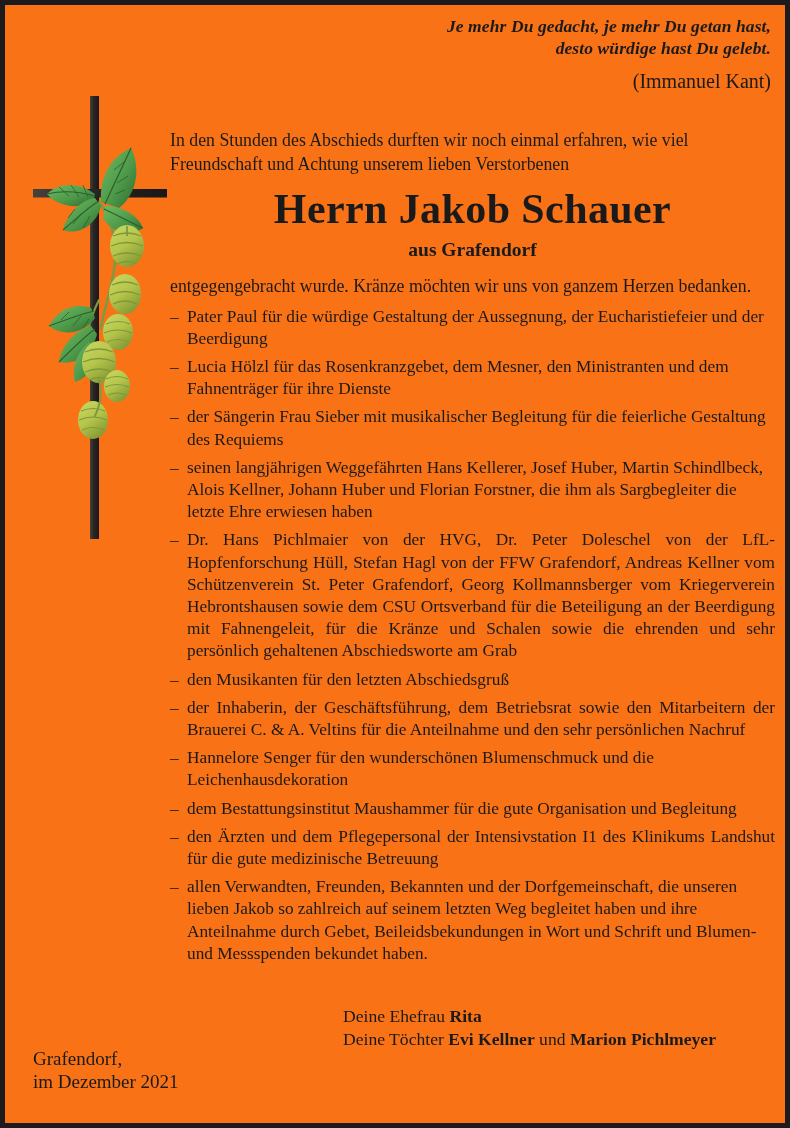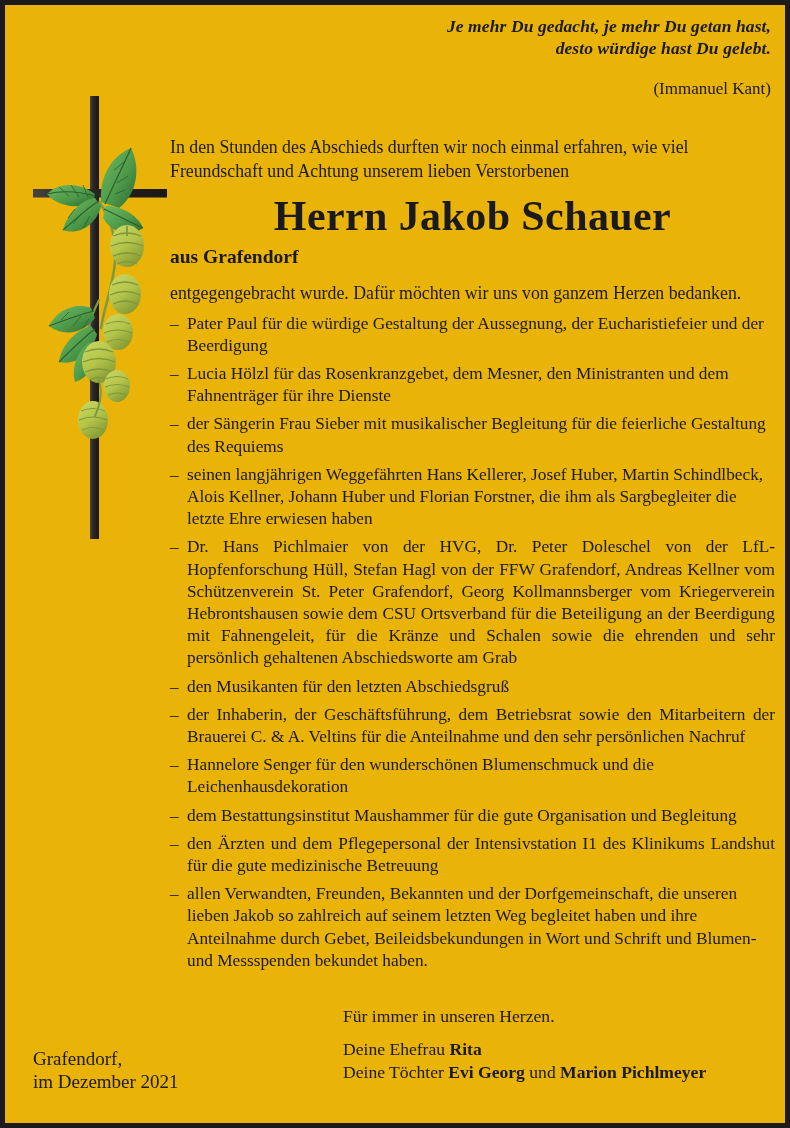--- a/index.html
+++ b/index.html
@@ -17,21 +17,21 @@
     height: 1128px;
     box-sizing: border-box;
     background: #ffffff;
     border: 5px solid #1c1a1a;
     overflow: hidden;
   }
   #inner {
     position: relative;
     width: 100%;
     height: 100%;
-    background: #eab308;
+    background: #f97316;
     box-sizing: border-box;
   }
 
   
   #emblem {
     position: absolute;
     left: 20px;
     top: 85px;
     width: 150px;
     height: 460px;
@@ -51,43 +51,43 @@
   }
   .quote-line {
     font-style: italic;
     font-weight: bold;
     font-size: 17.5px;
     line-height: 22px;
     letter-spacing: 0.1px;
     white-space: nowrap;
   }
   .quote-attr {
-    font-size: 17px;
+    font-size: 20px;
     line-height: 23px;
-    margin-top: 18px;
+    margin-top: 11px;
   }
 
   .intro {
     margin-top: 36px;
     font-size: 17.8px;
     line-height: 23.5px;
     text-align: left;
   }
 
   .deceased-name {
     margin-top: 10px;
     text-align: center;
     font-weight: bold;
     font-size: 42px;
     line-height: 46px;
     letter-spacing: 0.4px;
   }
   .deceased-from {
     margin-top: 6px;
-    text-align: left;
+    text-align: center;
     font-weight: bold;
     font-size: 19.5px;
     line-height: 24px;
   }
 
   .after-name {
     margin-top: 13px;
     font-size: 17.8px;
     line-height: 23.5px;
   }
@@ -250,21 +250,21 @@
         <div class="quote-line">Je mehr Du gedacht, je mehr Du getan hast,</div>
         <div class="quote-line">desto würdige hast Du gelebt.</div>
         <div class="quote-attr">(Immanuel Kant)</div>
       </div>
 
       <div class="intro">In den Stunden des Abschieds durften wir noch einmal erfahren, wie viel Freundschaft und Achtung unserem lieben Verstorbenen</div>
 
       <div class="deceased-name">Herrn Jakob Schauer</div>
       <div class="deceased-from">aus Grafendorf</div>
 
-      <div class="after-name">entgegengebracht wurde. Dafür möchten wir uns von ganzem Herzen bedanken.</div>
+      <div class="after-name">entgegengebracht wurde. Kränze möchten wir uns von ganzem Herzen bedanken.</div>
 
 
       <ul class="thanks-list">
           <li>
             <span class="dash">–</span>
             <span class="txt">Pater Paul für die würdige Gestaltung der Aussegnung, der Eucharistiefeier und der Beerdigung</span>
           </li>
           <li>
             <span class="dash">–</span>
             <span class="txt">Lucia Hölzl für das Rosenkranzgebet, dem Mesner, den Ministranten und dem Fahnenträger für ihre Dienste</span>
@@ -302,23 +302,22 @@
             <span class="txt">den Ärzten und dem Pflegepersonal der Intensivstation I1 des Klinikums Landshut für die gute medizinische Betreuung</span>
           </li>
           <li>
             <span class="dash">–</span>
             <span class="txt">allen Verwandten, Freunden, Bekannten und der Dorfgemeinschaft, die unseren lieben Jakob so zahlreich auf seinem letzten Weg begleitet haben und ihre Anteilnahme durch Gebet, Beileidsbekundungen in Wort und Schrift und Blumen- und Messspenden bekundet haben.</span>
           </li>
         </ul>
     </div>
 
     <div id="closing">
-      <div class="forever">Für immer in unseren Herzen.</div>
       <div><span>Deine Ehefrau </span><b>Rita</b></div>
-      <div><span>Deine Töchter </span><b>Evi Georg</b><span> und </span><b>Marion Pichlmeyer</b></div>
+      <div><span>Deine Töchter </span><b>Evi Kellner</b><span> und </span><b>Marion Pichlmeyer</b></div>
     </div>
 
     <div id="place-date">
       <div>Grafendorf,</div>
       <div>im Dezember 2021</div>
     </div>
 
   </div>
 </div>
 

